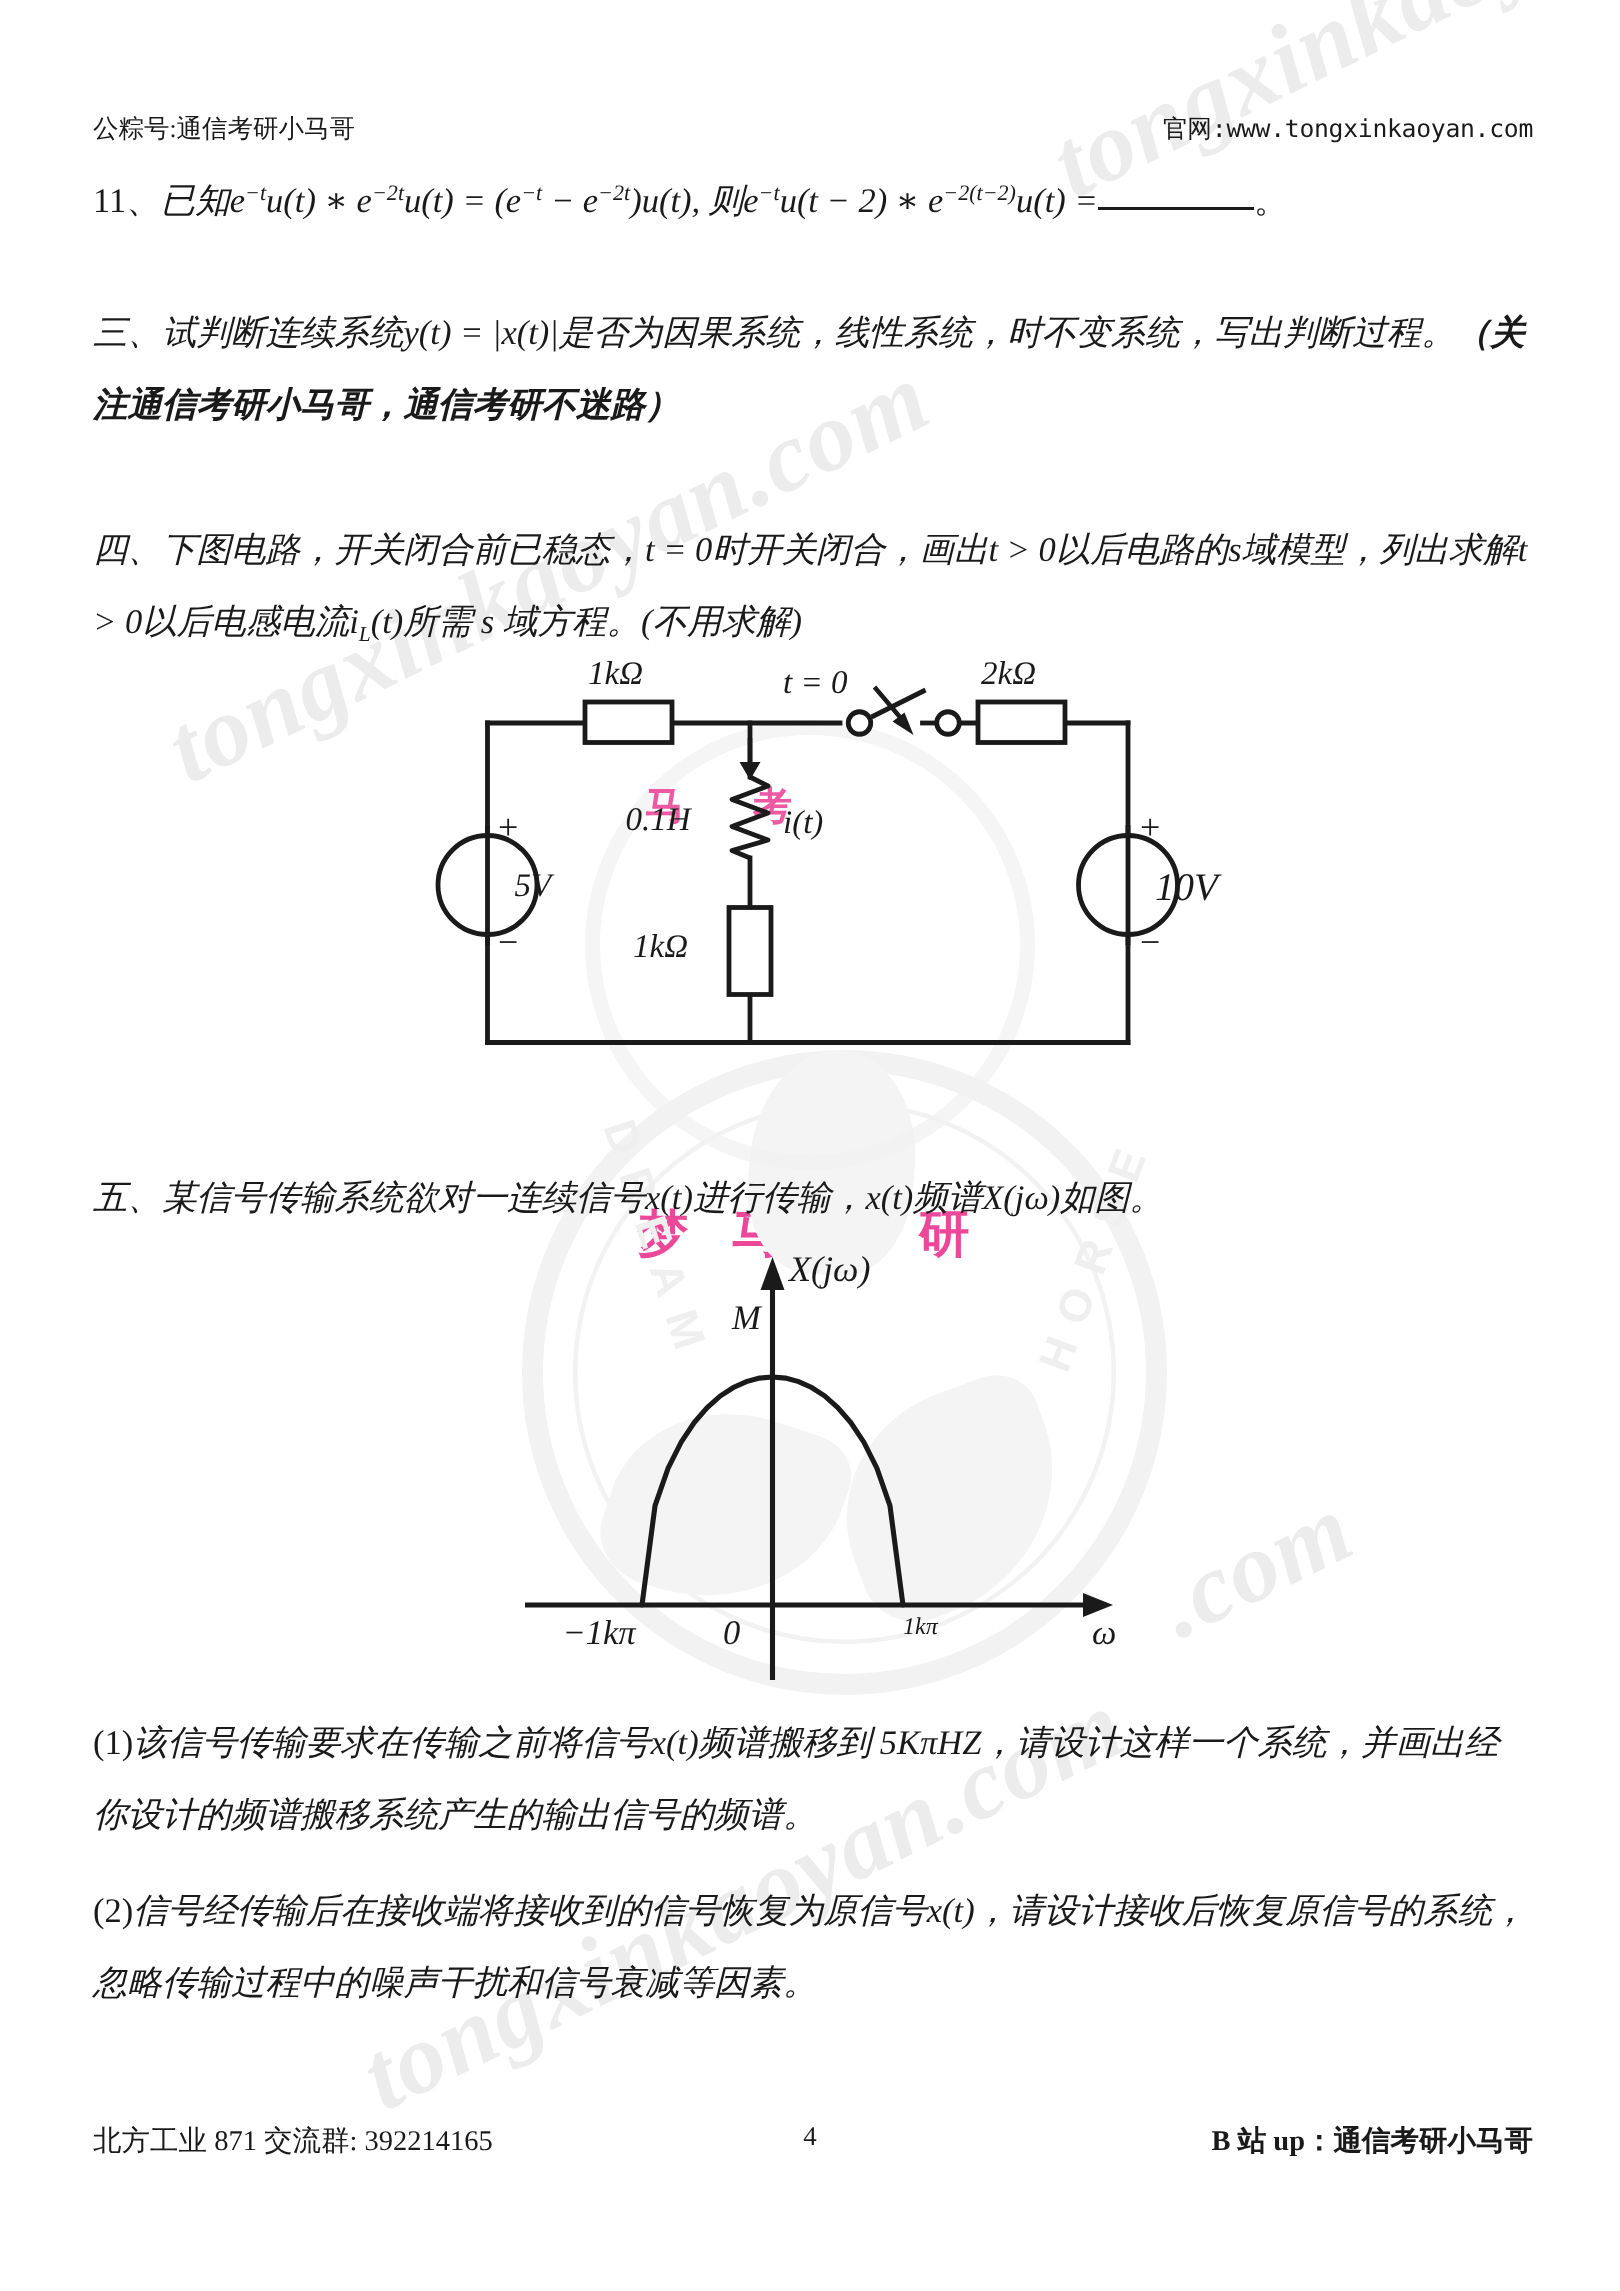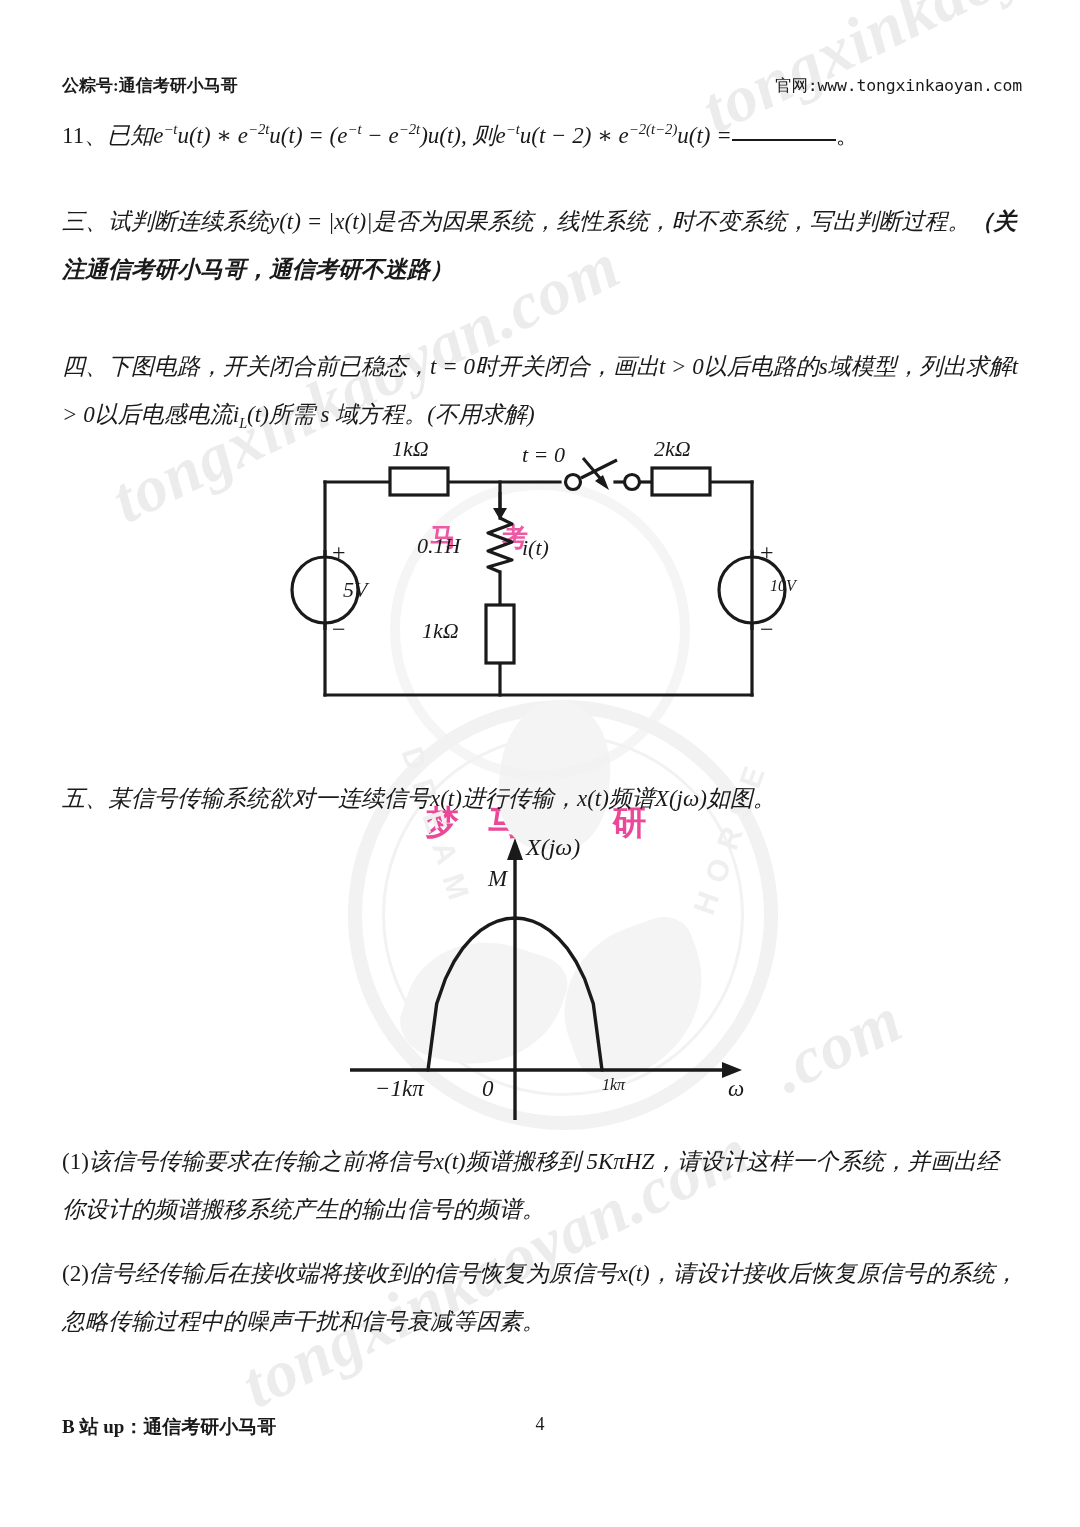--- a/index.html
+++ b/index.html
@@ -80,21 +80,21 @@
     top: 74px;
     left: 62px;
     right: 58px;
     display: flex;
     justify-content: space-between;
     align-items: baseline;
     font-size: 17px;
   }
   .hdr-left {
     font-family: "Liberation Serif", "DejaVu Serif", serif;
-    font-weight: 700;
+    font-weight: 400;
     letter-spacing: 0px;
   }
   .hdr-right {
     font-family: "DejaVu Sans Mono", "Liberation Mono", monospace;
     font-size: 16.5px;
     letter-spacing: -0.2px;
   }
 
   .para {
     position: absolute;
@@ -258,21 +258,21 @@
       <div style="position:absolute; left:374px; top:-4px; font-size:22px;" class="mathvar">2kΩ</div>
       <div style="position:absolute; left:142px; top:178px; font-size:22px;" class="mathvar">1kΩ</div>
       <div style="position:absolute; left:137px; top:93px; font-size:22px;" class="mathvar">0.1H</div>
       <div style="position:absolute; left:242px; top:2px; font-size:22px;" class="mathvar">t = 0</div>
       <div style="position:absolute; left:242px; top:54px; font-size:22px;margin-top:41px;" class="mathvar">i(t)</div>
       <div style="position:absolute; left:52px; top:99px; font-size:24px;">+</div>
       <div style="position:absolute; left:52px; top:176px; font-size:24px;">−</div>
       <div style="position:absolute; left:63px; top:137px; font-size:22px;" class="mathvar">5V</div>
       <div style="position:absolute; left:480px; top:99px; font-size:24px;">+</div>
       <div style="position:absolute; left:480px; top:176px; font-size:24px;">−</div>
-      <div style="position:absolute; left:490px; top:137px; font-size:16px;font-family:Liberation Serif, serif;" class="mathvar">10V</div>
+      <div style="position:absolute; left:490px; top:137px; font-size:26px;font-family:Liberation Serif, serif;" class="mathvar">10V</div>
     </div>
 
     <div class="para" style="top:775px;">
       <span class="it">五、</span><span class="it">某信号传输系统欲对一连续信号</span><span class="mathvar">x(t)</span><span class="it">进行传输，</span><span class="mathvar">x(t)</span><span class="it">频谱</span><span class="mathvar">X(jω)</span><span class="it">如图。</span>
     </div>
 
     <div id="spectrum-figure">
       <svg id="spectrum-svg" width="440" height="300" viewBox="0 0 440 300" xmlns="http://www.w3.org/2000/svg">
 
         <g>
@@ -298,18 +298,19 @@
 
     <div class="para" style="top:1138px;">
       <span>(1)</span><span class="it">该信号传输要求在传输之前将信号</span><span class="mathvar">x(t)</span><span class="it">频谱搬移到 5KπHZ，请设计这样一个系统，并画出经你设计的频谱搬移系统产生的输出信号的频谱。</span>
     </div>
 
     <div class="para" style="top:1250px;">
       <span>(2)</span><span class="it">信号经传输后在接收端将接收到的信号恢复为原信号</span><span class="mathvar">x(t)</span><span class="it">，请设计接收后恢复原信号的系统，忽略传输过程中的噪声干扰和信号衰减等因素。</span>
     </div>
 
     <div class="footer-row">
+      <span>北方工业 871 交流群: 392214165</span>
       <span class="footer-right">B 站 up：通信考研小马哥</span>
     </div>
     <div class="footer-center">4</div>
 
   </div>
 </div>
 
 </body></html>

